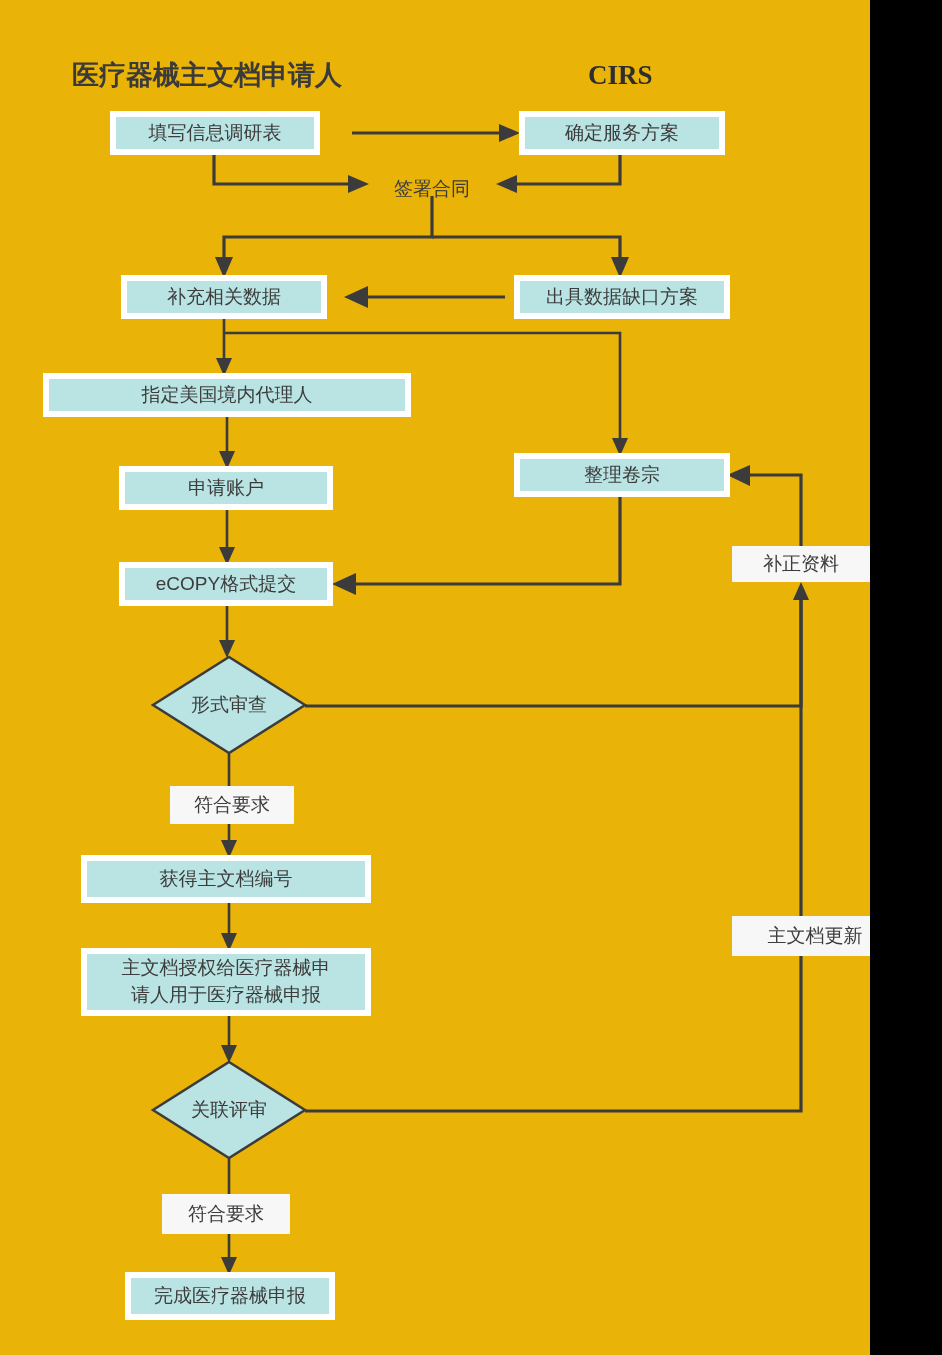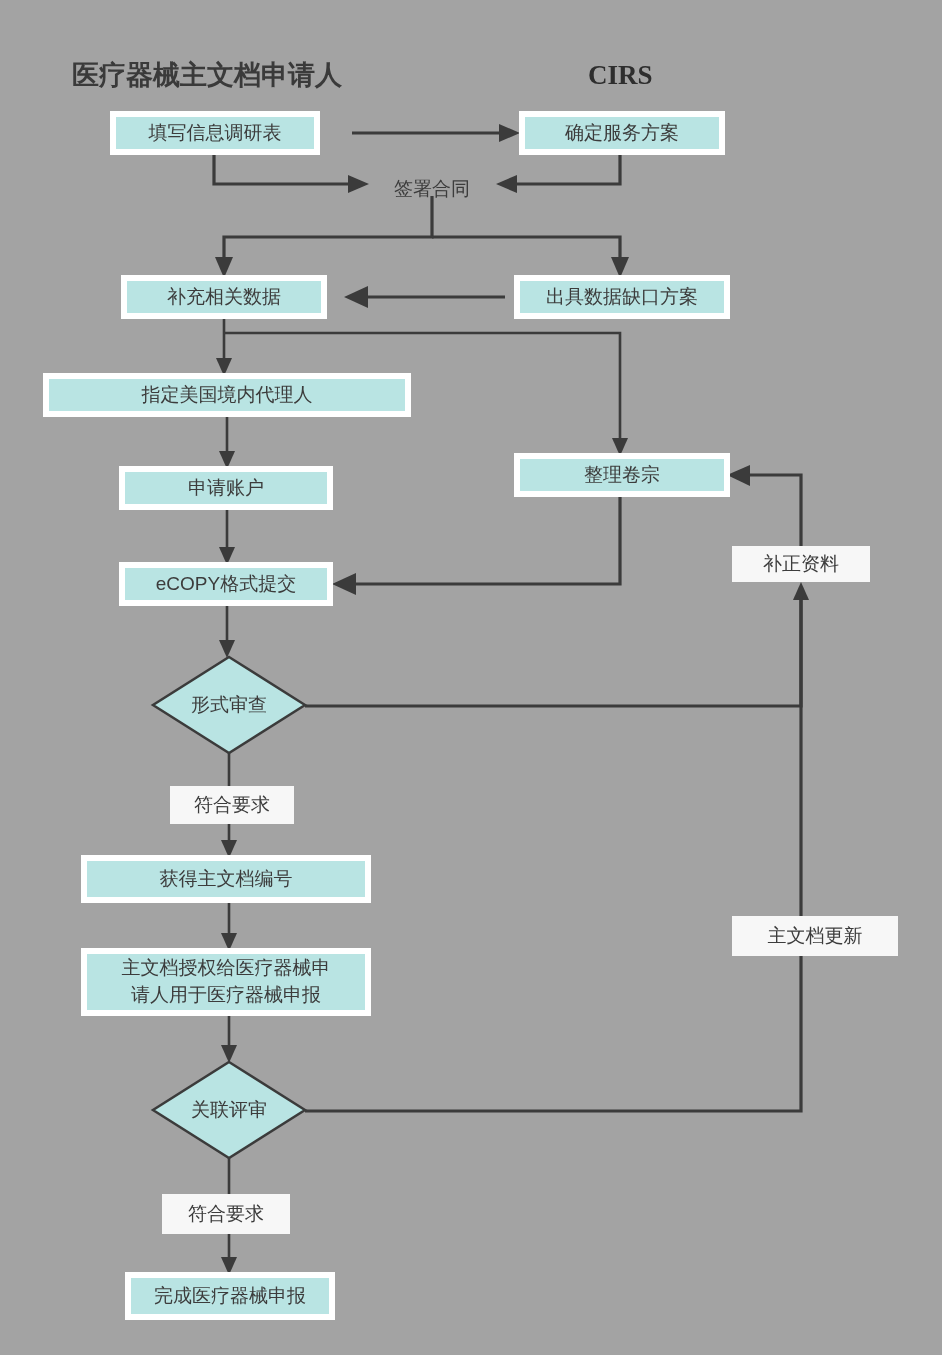--- a/index.html
+++ b/index.html
@@ -2,23 +2,23 @@
 <html><head>
 <meta charset="utf-8">
 <style>
   html, body {
     margin: 0;
     padding: 0;
     background: #000000;
   }
   #page {
     position: relative;
-    width: 942px;
+    width: 870px;
     height: 1355px;
-    background: #a3a3a3;
+    background: #eab308;
     overflow: hidden;
     font-family: "Liberation Sans", "DejaVu Sans", sans-serif;
   }
   svg.flow {
     position: absolute;
     left: 0;
     top: 0;
     width: 942px;
     height: 1355px;
   }

